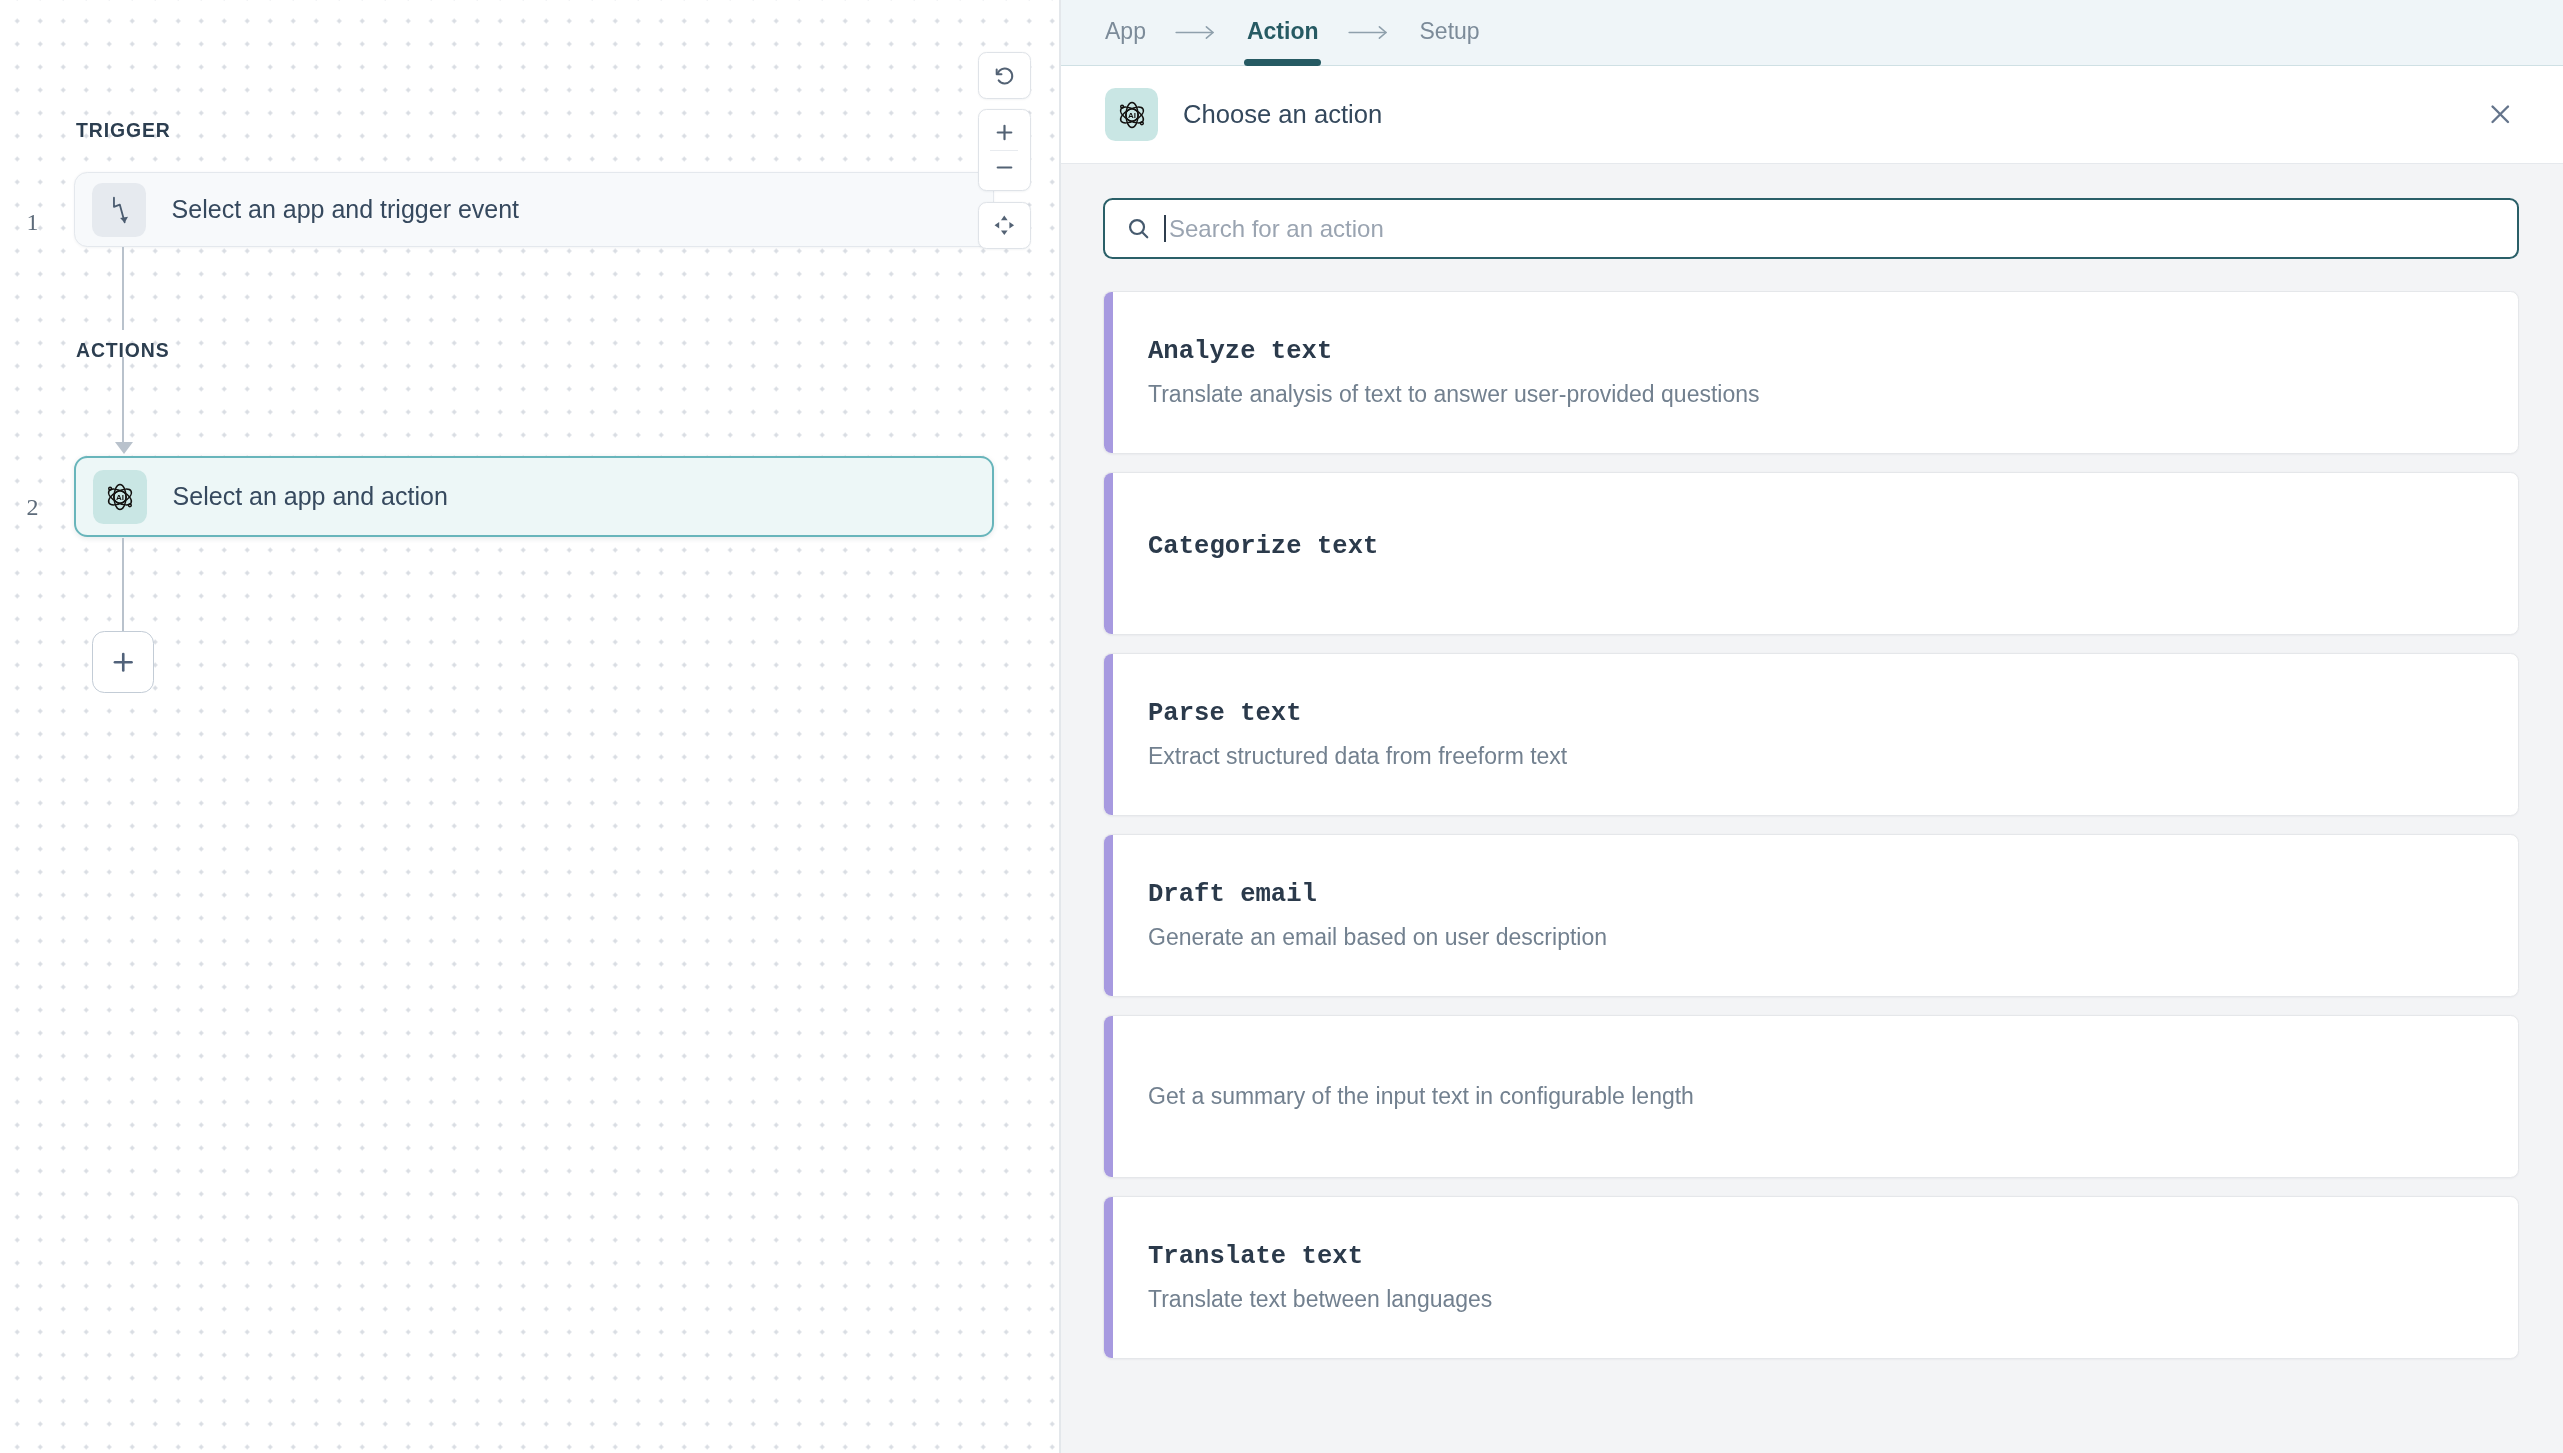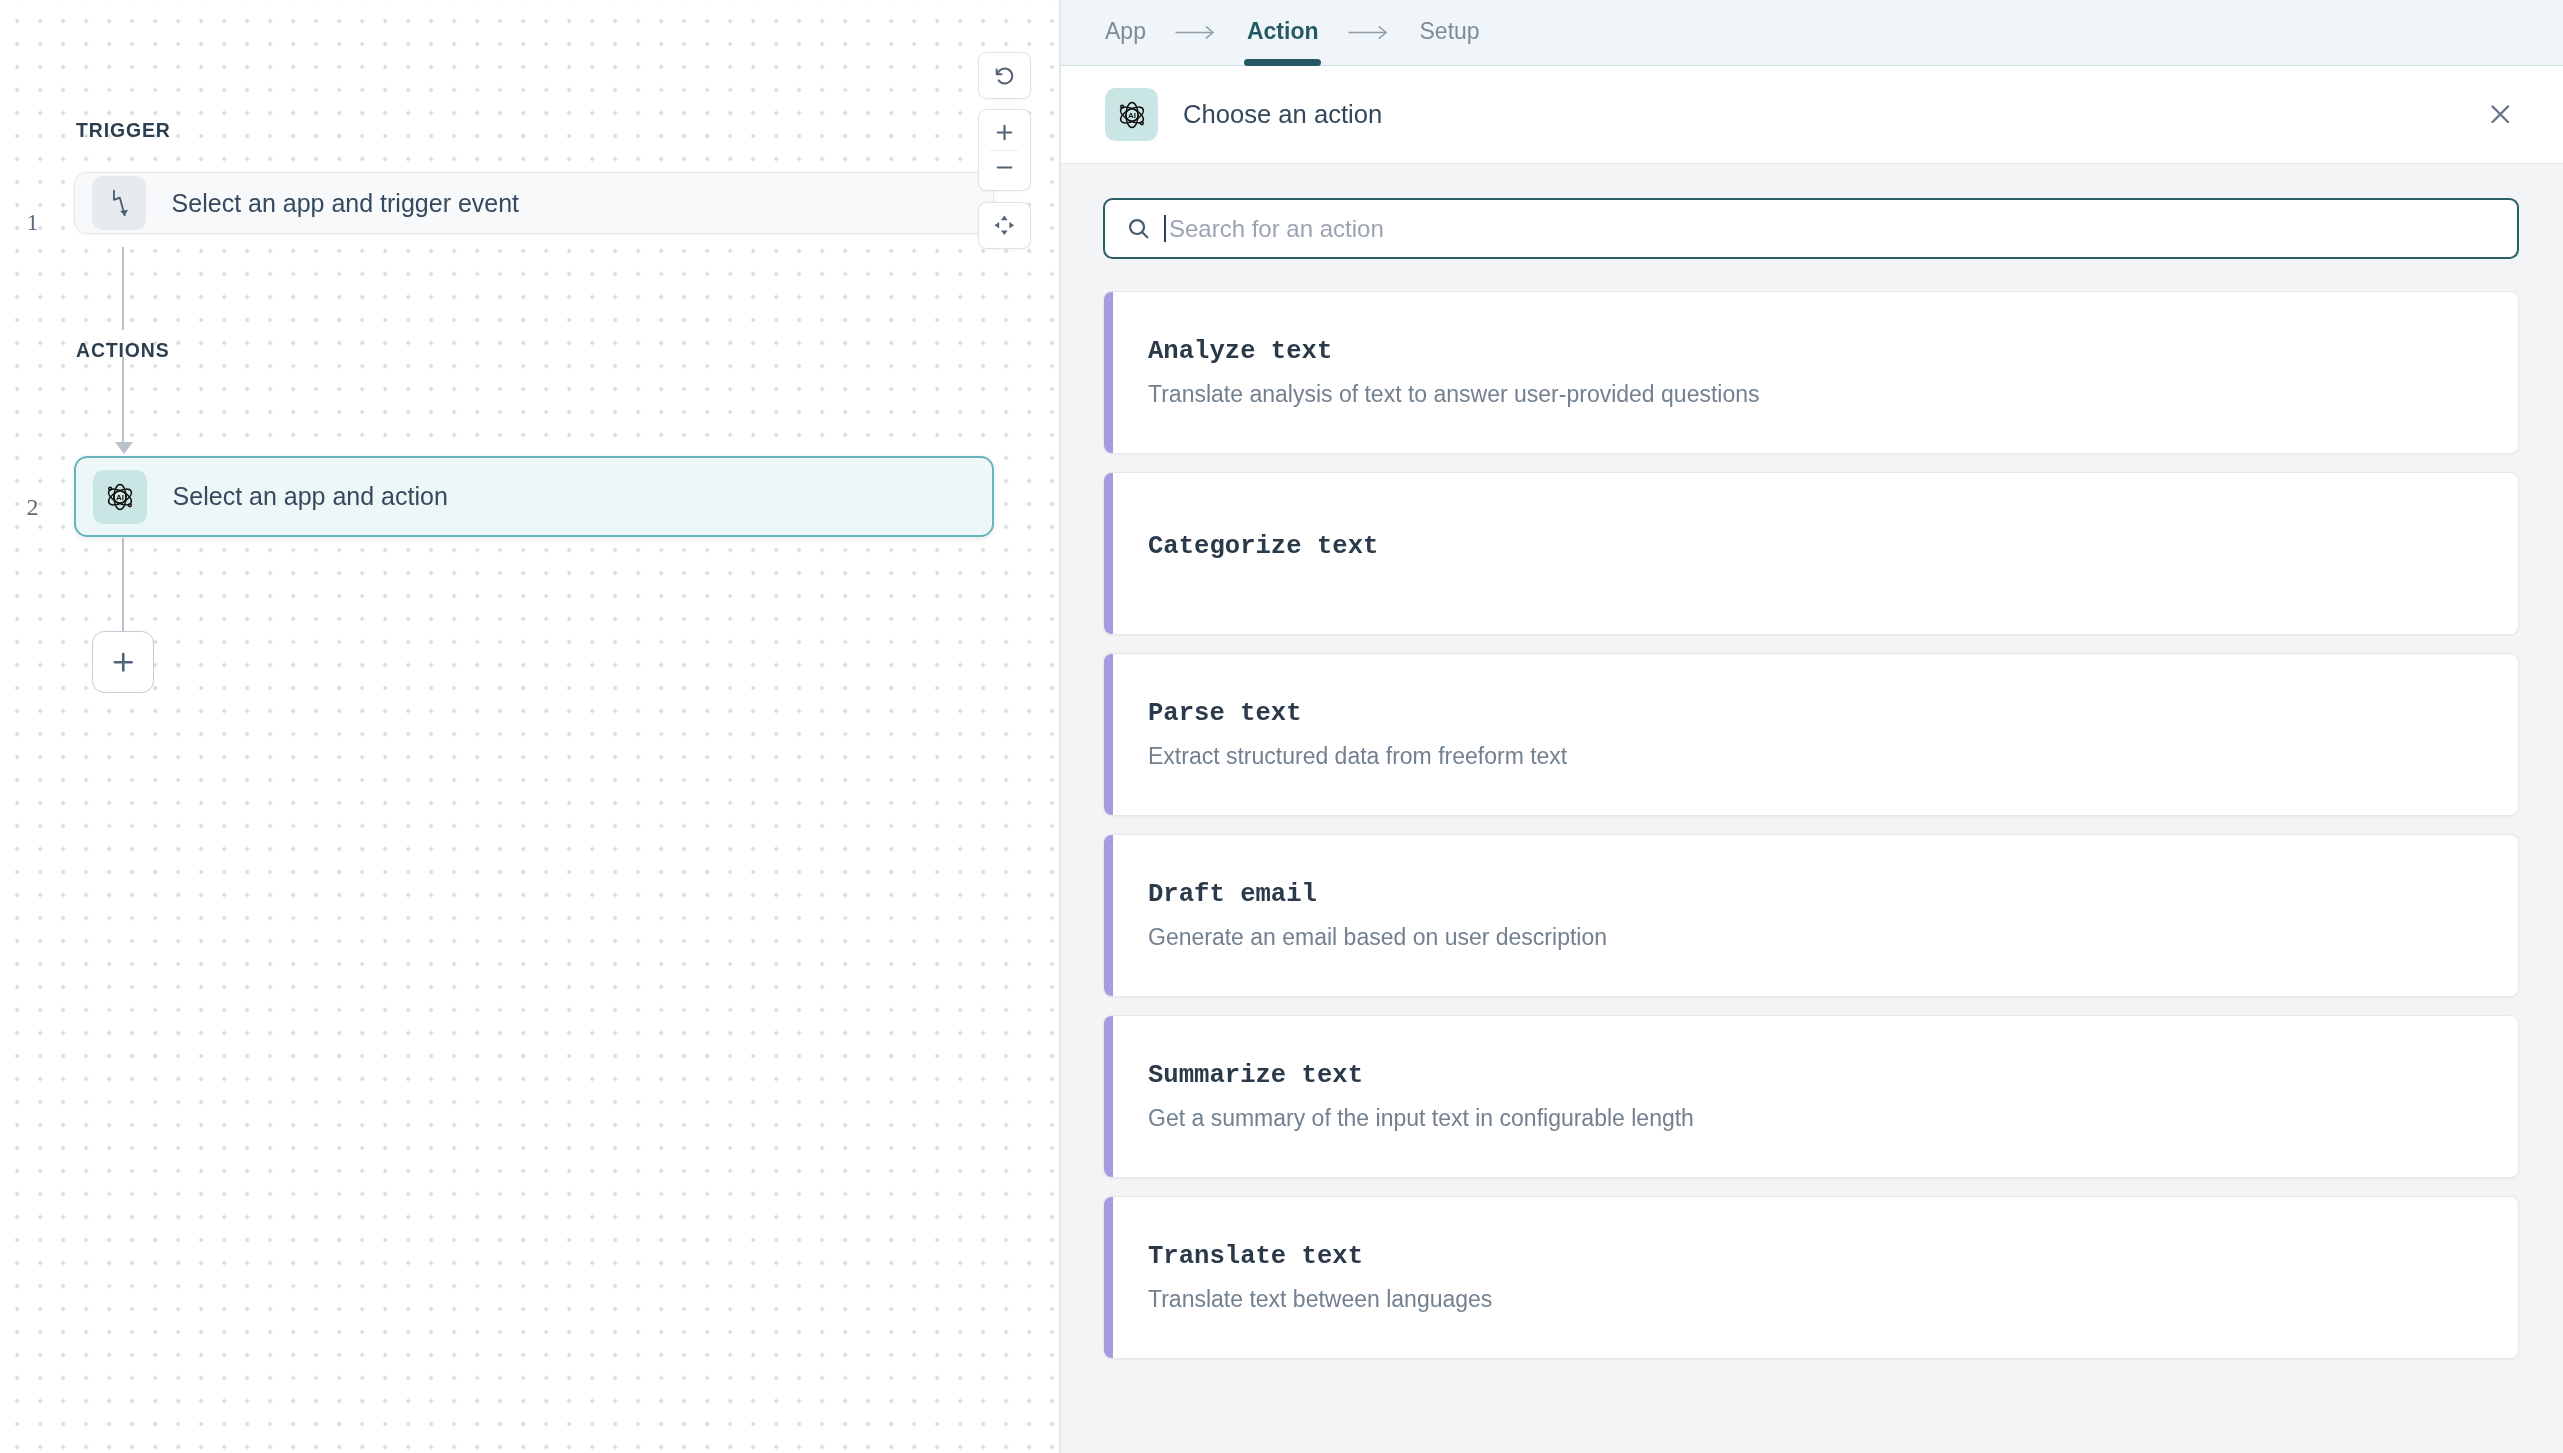--- a/index.html
+++ b/index.html
@@ -100,21 +100,21 @@
   .node {
     position: absolute;
     display: flex;
     align-items: center;
     border-radius: 13.3px;
   }
   .node-trigger {
     left: 74px;
     top: 172px;
     width: 920px;
-    height: 62px;
+    height: 75px;
     background: #f7f9fb;
     border: 1.5px solid #e4e8ed;
     box-shadow: 0 0.9px 2.8px rgba(25,40,60,.05);
   }
   .node-action {
     left: 74px;
     top: 456px;
     width: 920px;
     height: 81px;
     background: #edf7f7;
@@ -511,21 +511,20 @@
       </div>
       <div class="action-card">
         <div class="card-title">Parse text</div>
         <div class="card-desc">Extract structured data from freeform text</div>
       </div>
       <div class="action-card">
         <div class="card-title">Draft email</div>
         <div class="card-desc">Generate an email based on user description</div>
       </div>
       <div class="action-card">
-        <div class="card-title">Summarize text</div>
         <div class="card-desc">Get a summary of the input text in configurable length</div>
       </div>
       <div class="action-card">
         <div class="card-title">Translate text</div>
         <div class="card-desc">Translate text between languages</div>
       </div>
     </div>
 
   </div>
 </div>

